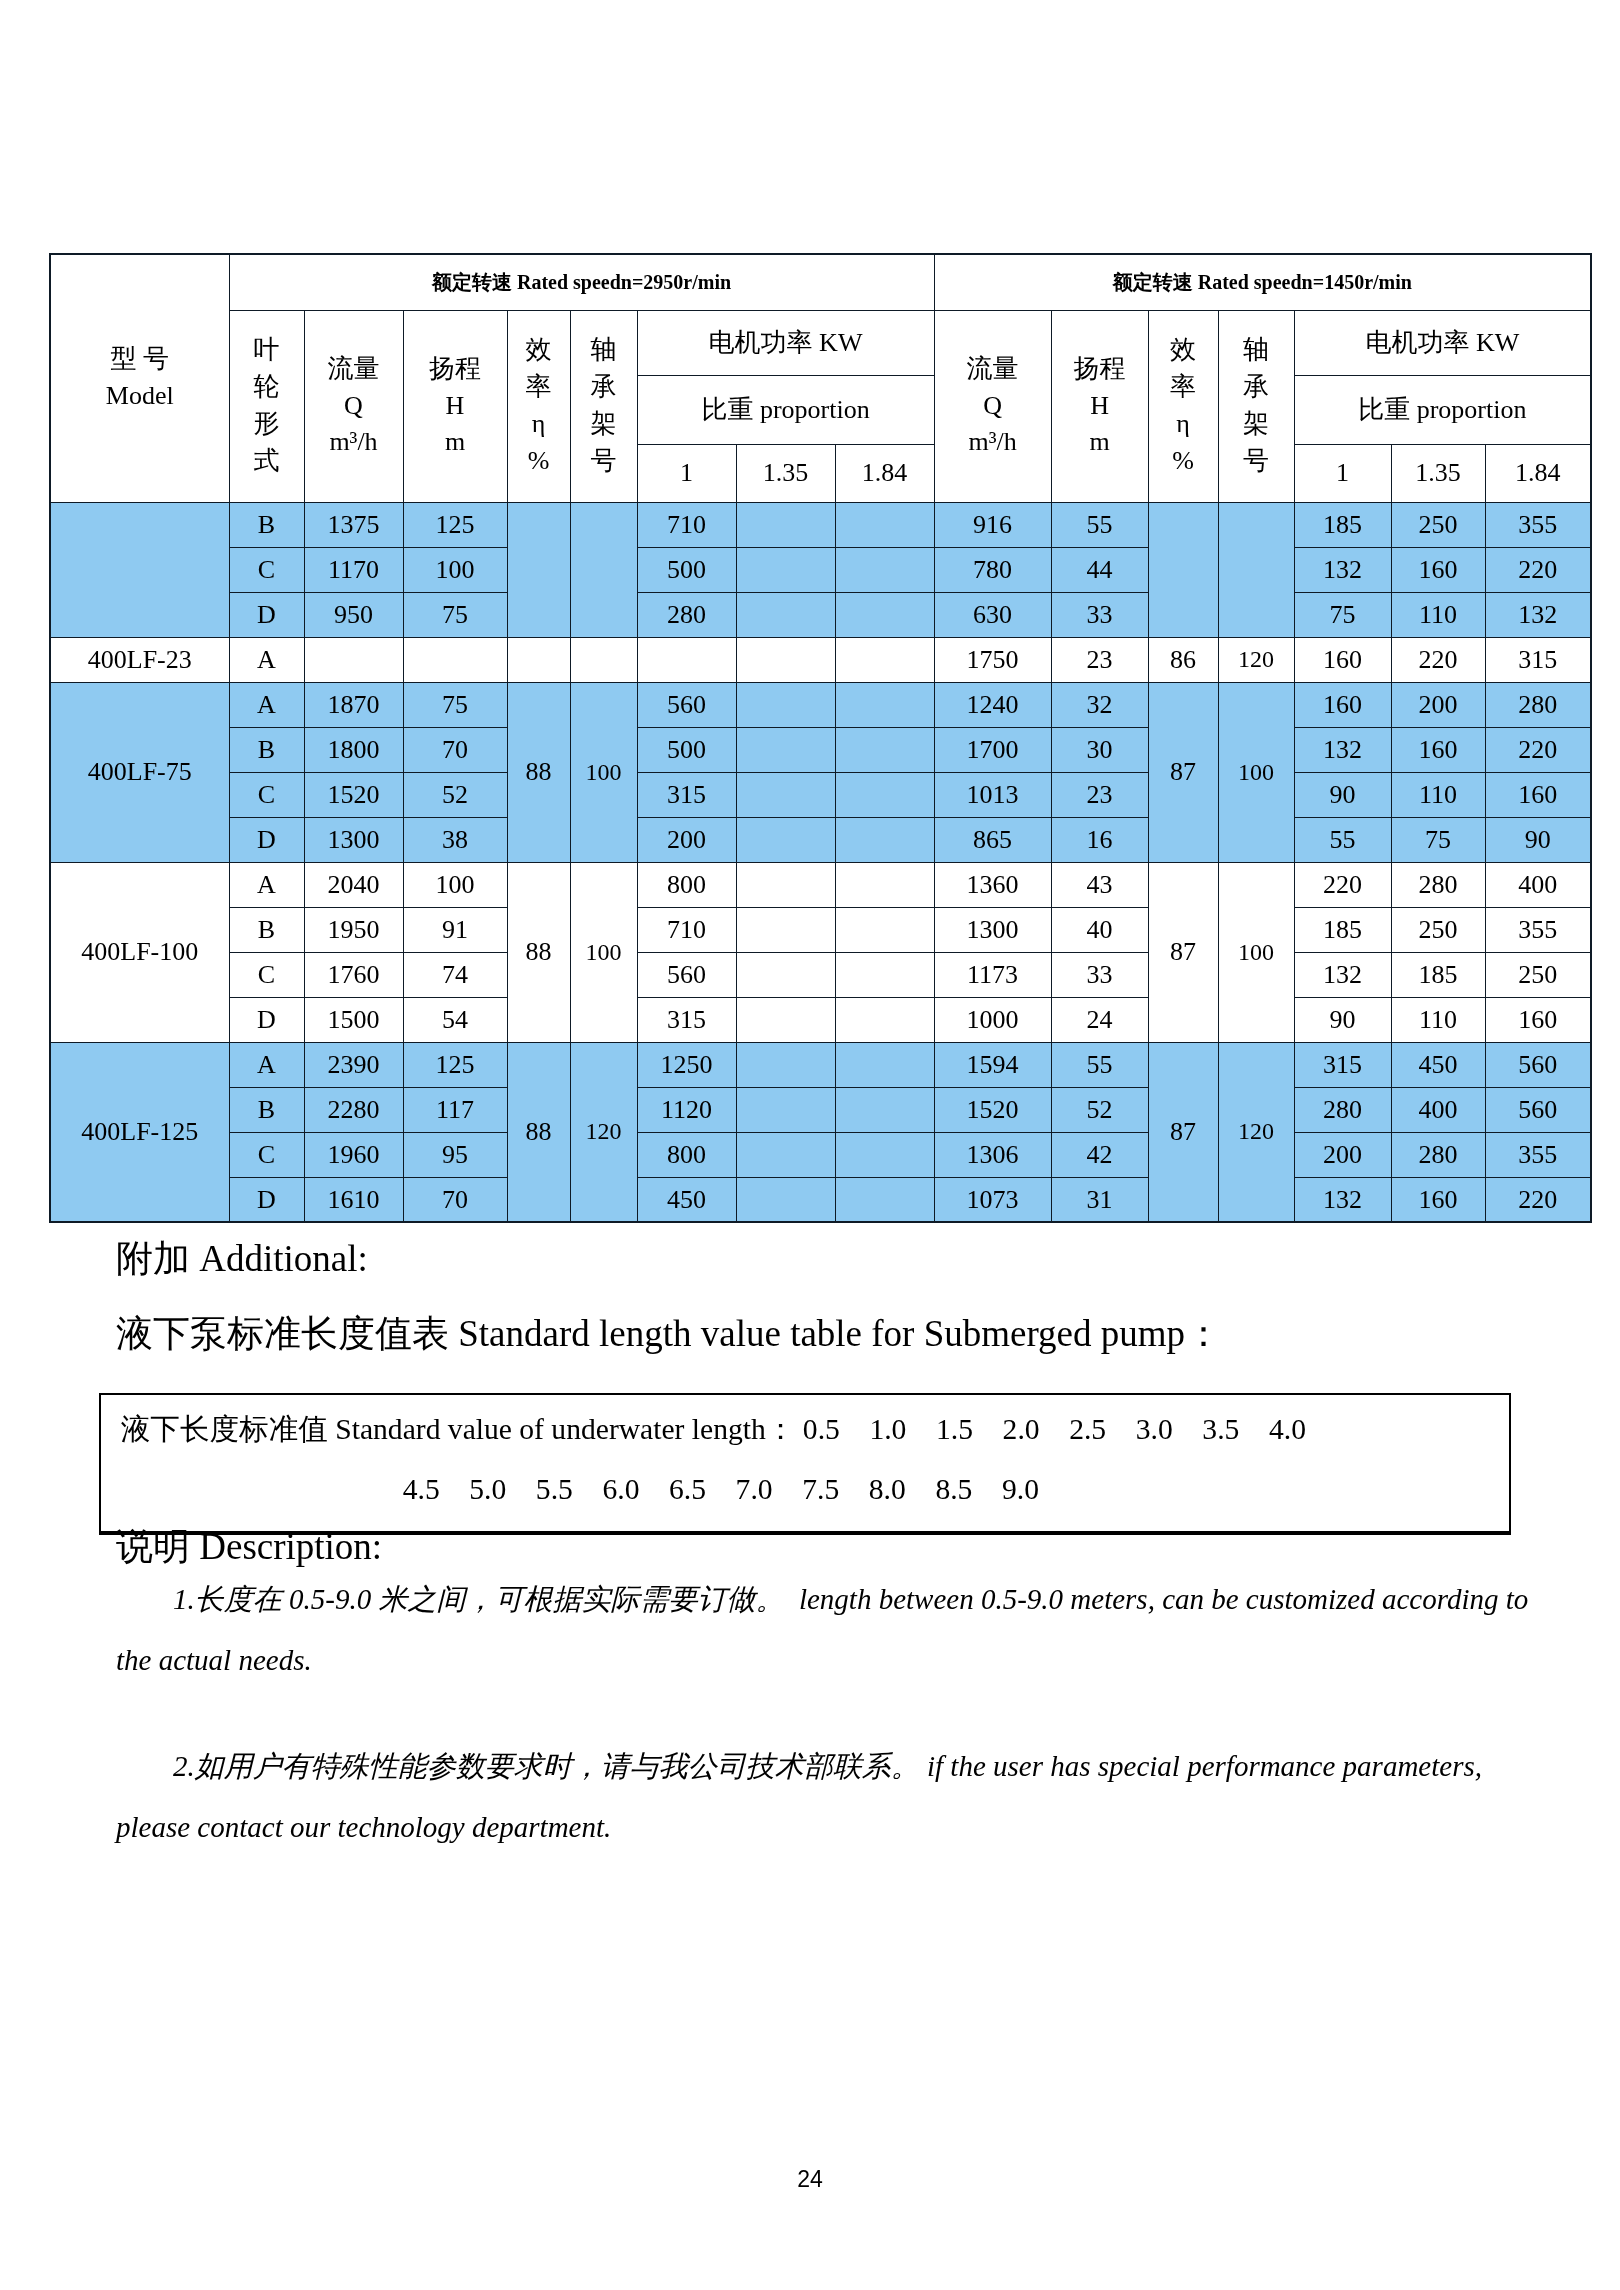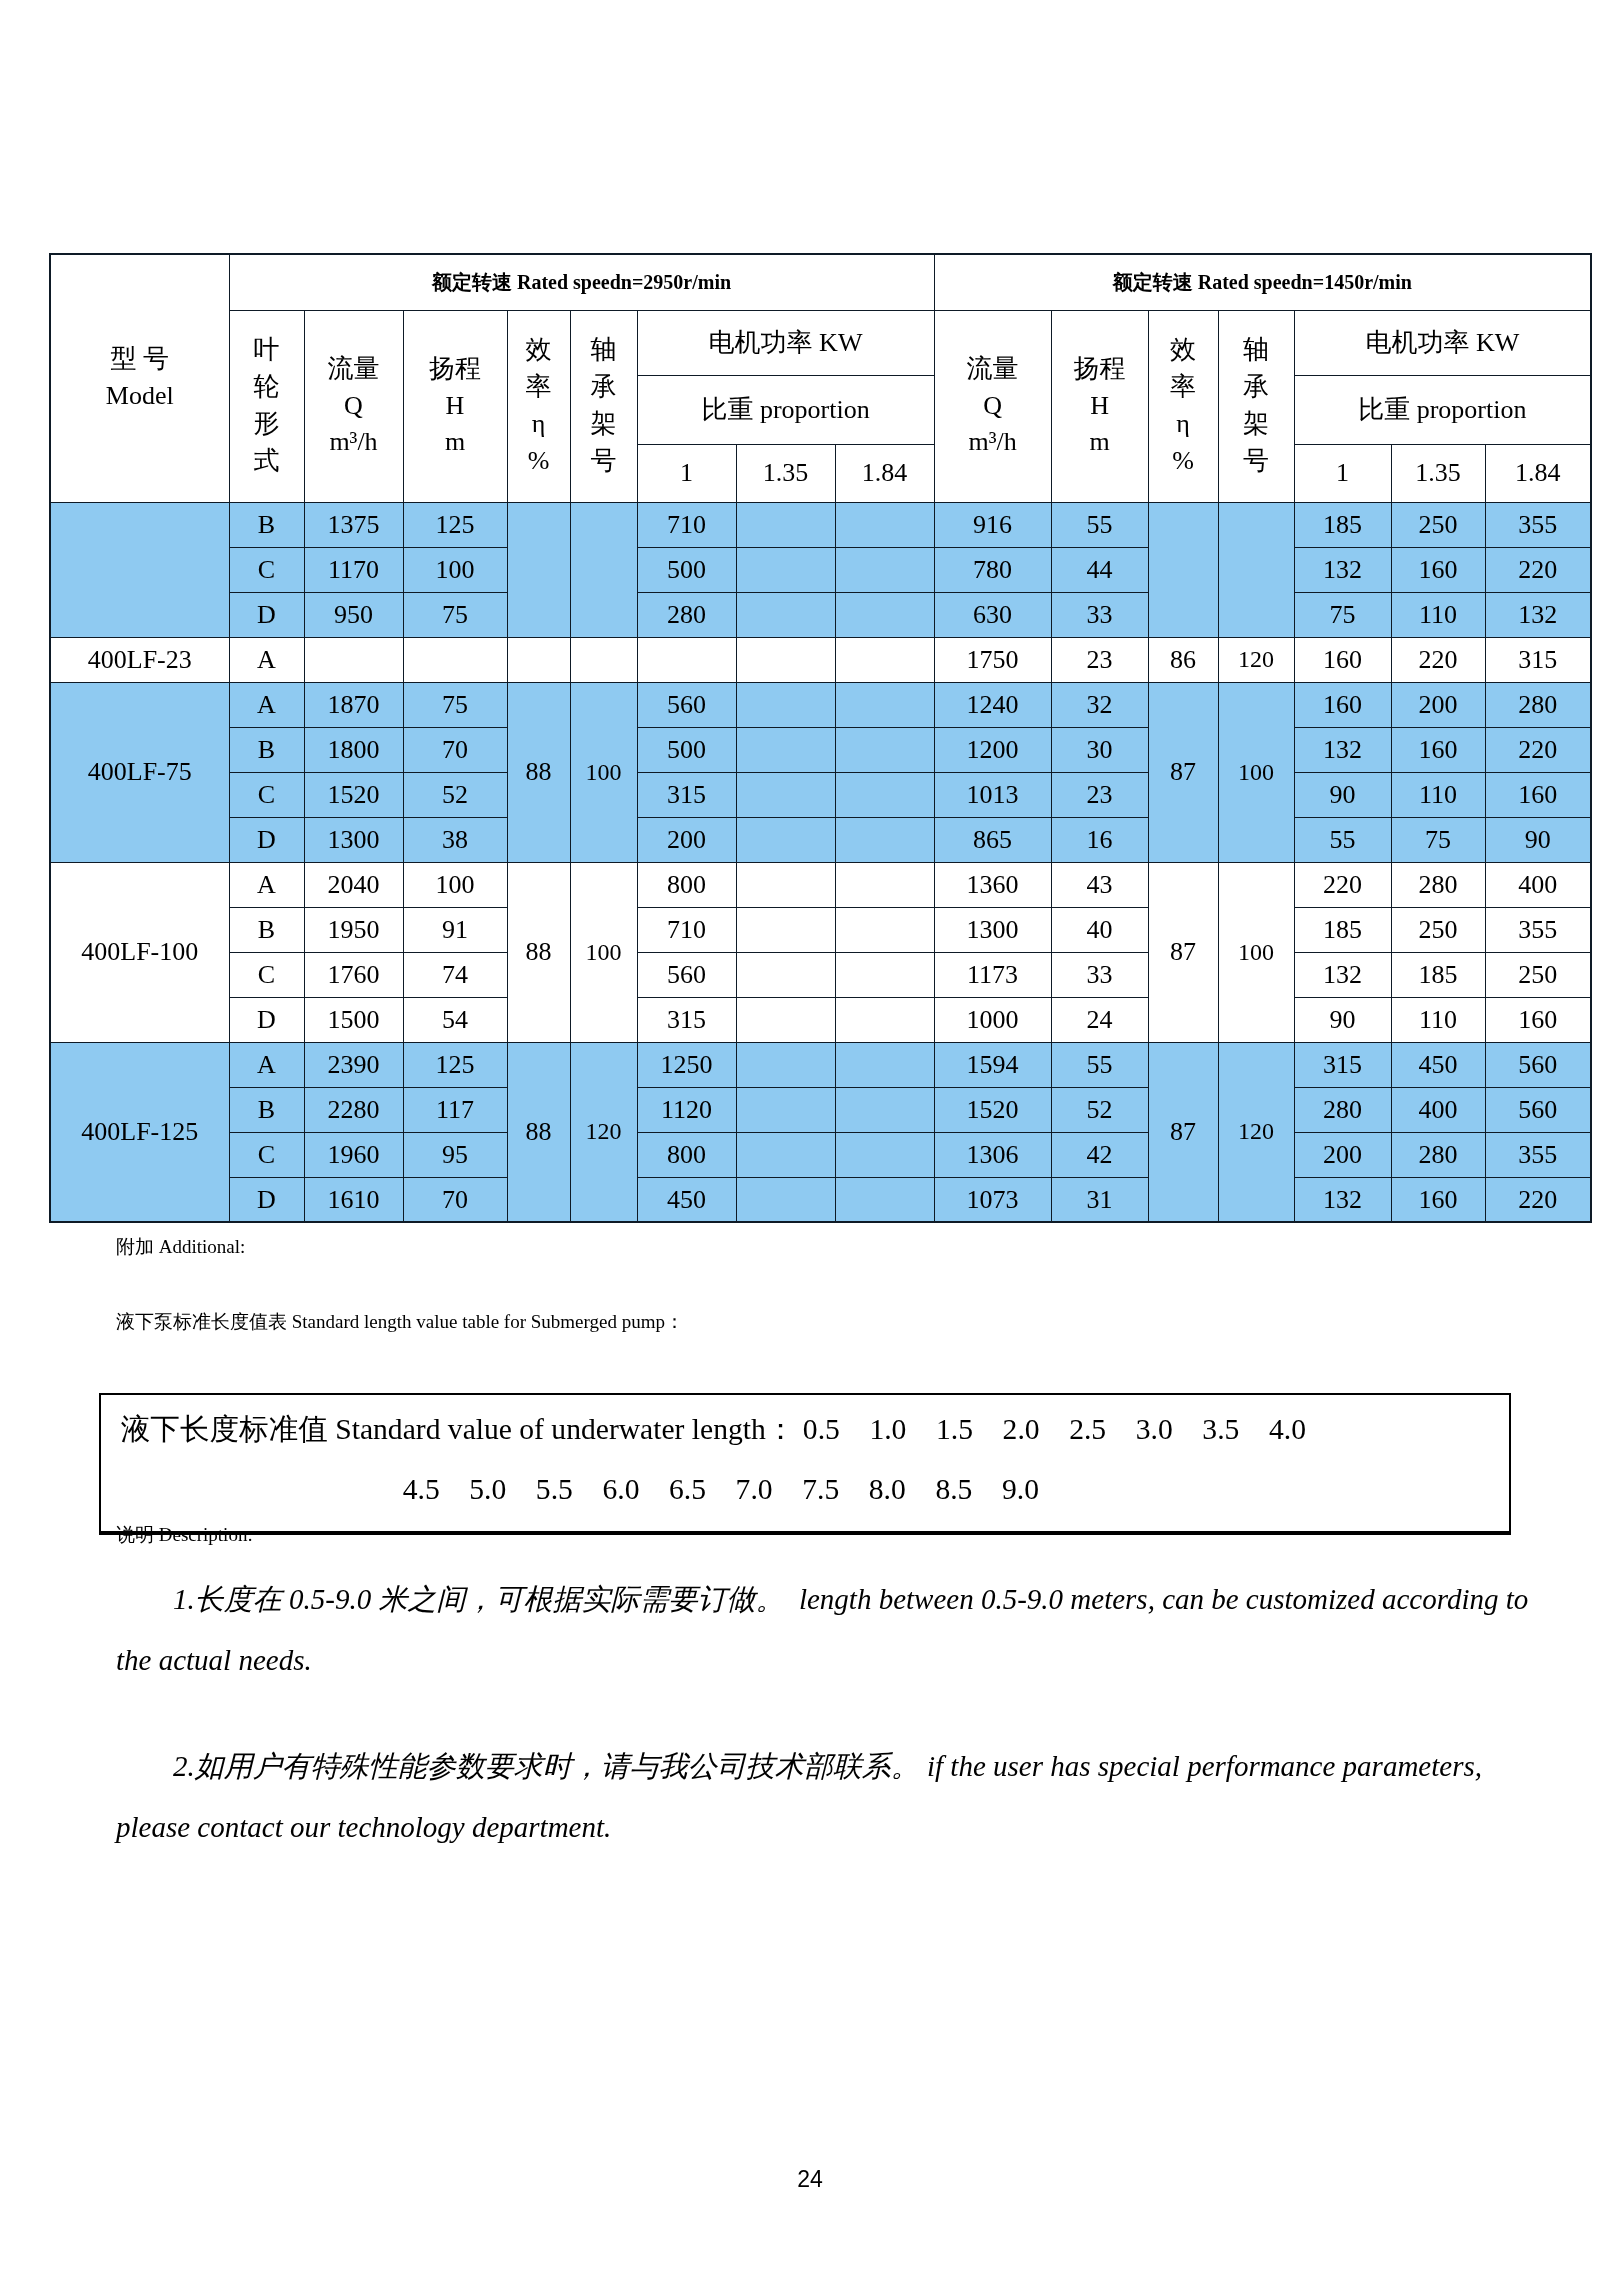--- a/index.html
+++ b/index.html
@@ -25,21 +25,21 @@
   .hr1 { height:56px; }
   .hr2 { height:65px; }
   .hr3 { height:69px; }
   .hr4 { height:58px; }
   .spec tbody tr { height:45px; }
   tr.hl td { background:#8fcaf1; }
   tr.wh td { background:#ffffff; }
   td.bear { font-size:24px; }
 
   
-  .tline { position:absolute; left:116px; font-size:19px; white-space:pre-wrap; }
+  .tline { position:absolute; left:116px; font-size:37px; white-space:pre-wrap; }
   .t-additional { top:1234px; }
   .t-caption { top:1309px; }
   .lenbox {
     position:absolute; left:99px; top:1393px; width:1412px; height:142px;
     box-sizing:border-box; border:2.7px solid #000; border-bottom-width:4.5px;
     padding:14.3px 9px 0 19.7px; font-size:29.6px;
   }
   .lenbox .l1 { white-space:pre-wrap; }
   .lenbox .l2 { white-space:pre-wrap; margin-left:282px; margin-top:23px; }
   .t-desc { top:1522px; }
@@ -218,21 +218,21 @@
         <td>200</td>
         <td>280</td>
       </tr>
       <tr class="hl">
         <td>B</td>
         <td>1800</td>
         <td>70</td>
         <td>500</td>
         <td></td>
         <td></td>
-        <td>1200</td>
+        <td>1700</td>
         <td>30</td>
         <td>132</td>
         <td>160</td>
         <td>220</td>
       </tr>
       <tr class="hl">
         <td>C</td>
         <td>1520</td>
         <td>52</td>
         <td>315</td>

